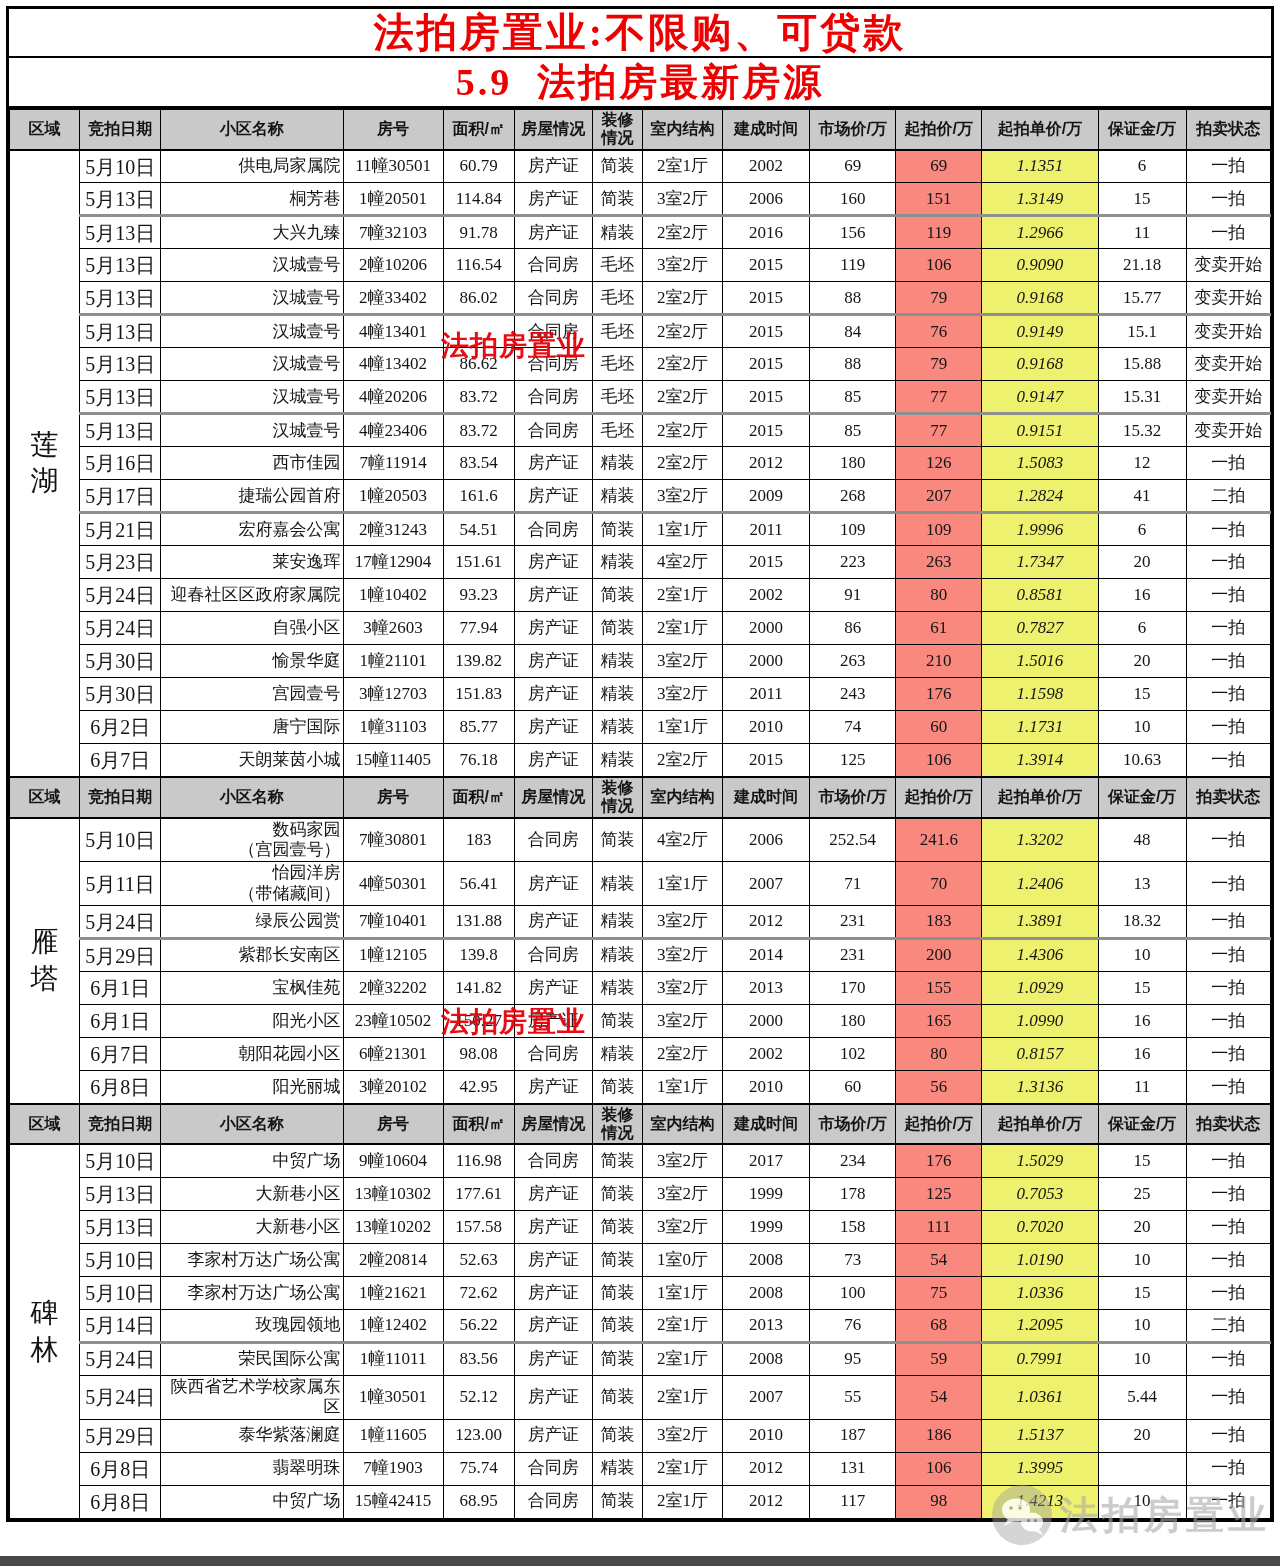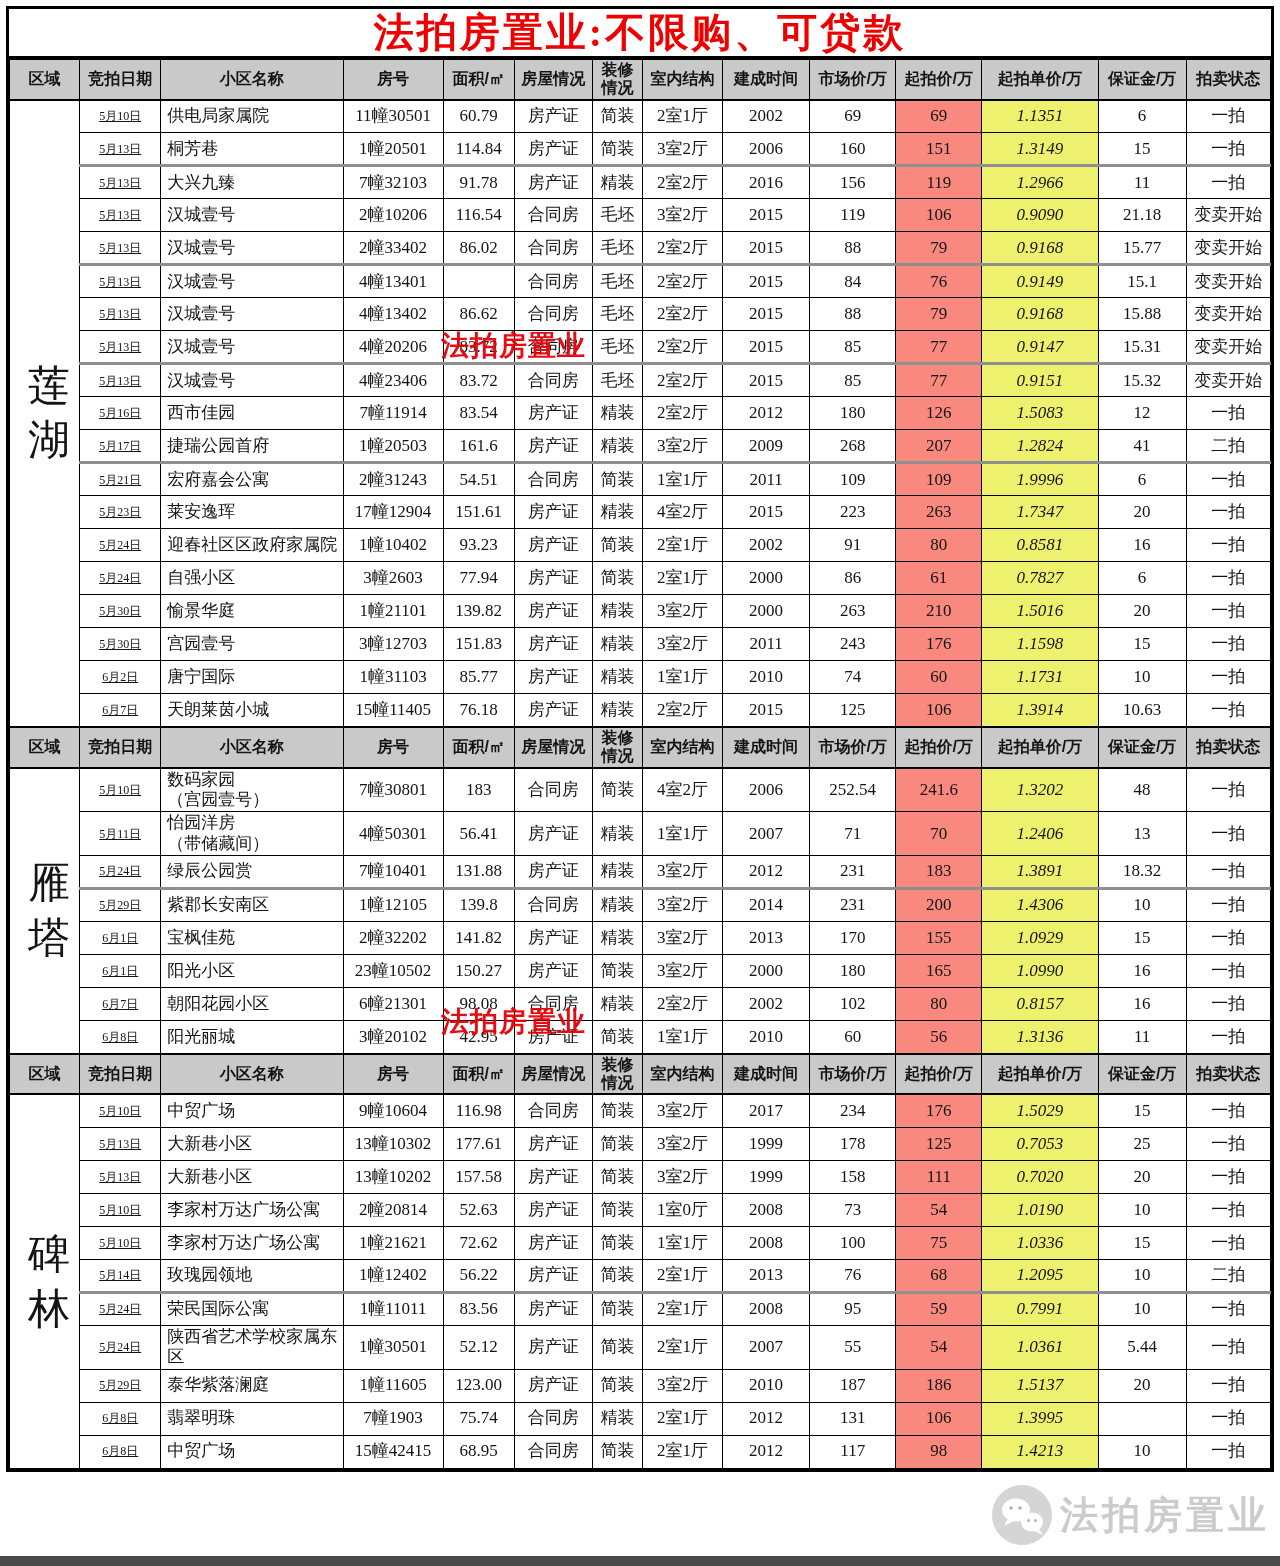--- a/index.html
+++ b/index.html
@@ -32,26 +32,26 @@
     border:1px solid #000;text-align:center;vertical-align:middle;
     padding:1px 2px;overflow:hidden;
   }
   thead th{
     background:var(--header-bg);
     font-family:"Liberation Sans","DejaVu Sans",sans-serif;
     font-weight:bold;font-size:16px;line-height:1.15;height:34px;
     border-top:2px solid #000;border-bottom:2px solid #000;
   }
   td{font-size:17px;line-height:1.2;height:33px;}
-  td.col-name{text-align:left;padding-left:6px;white-space:pre-line;font-size:17px;margin-left:28px;}
+  td.col-name{text-align:right;padding-left:6px;white-space:pre-line;font-size:17px;margin-left:28px;}
   td.col-start{background:var(--start-bg);}
   td.col-unit{background:var(--unit-bg);font-style:italic;}
-  td.col-date{font-size:12px;text-decoration:underline;}
+  td.col-date{font-size:20px;}
   td.region-cell{
-    font-size:42px;line-height:1.3;letter-spacing:0;
+    font-size:28px;line-height:1.3;letter-spacing:0;
     padding:0 18px;font-weight:400;background:#fff;
   }
   tr.seam td{border-top:3px solid #8f8f8f;}
   .wm-red{
     position:absolute;color:#e60008;font-weight:bold;font-size:28px;
     letter-spacing:1px;white-space:nowrap;opacity:.95;z-index:5;
     font-family:"Liberation Sans","DejaVu Sans",sans-serif;
   }
   .wm-red.one{left:441px;top:327px;}
   .wm-red.two{left:441px;top:1003px;}
@@ -67,20 +67,21 @@
   }
   .bottom-bar{
     position:absolute;left:0;bottom:0;width:1280px;height:10px;background:#4a4a4a;
   }
 </style>
 </head>
 <body>
 
 <div class="sheet">
   <div class="title-row first">法拍房置业:不限购、可贷款</div>
+  <div class="title-row second">5.9  法拍房最新房源</div>
 
   <table id="listings">
     <colgroup>
       <col style="width:5.56%">
         <col style="width:6.43%">
         <col style="width:14.46%">
       <col style="width:7.94%">
         <col style="width:5.64%">
         <col style="width:6.20%">
       <col style="width:3.97%">

